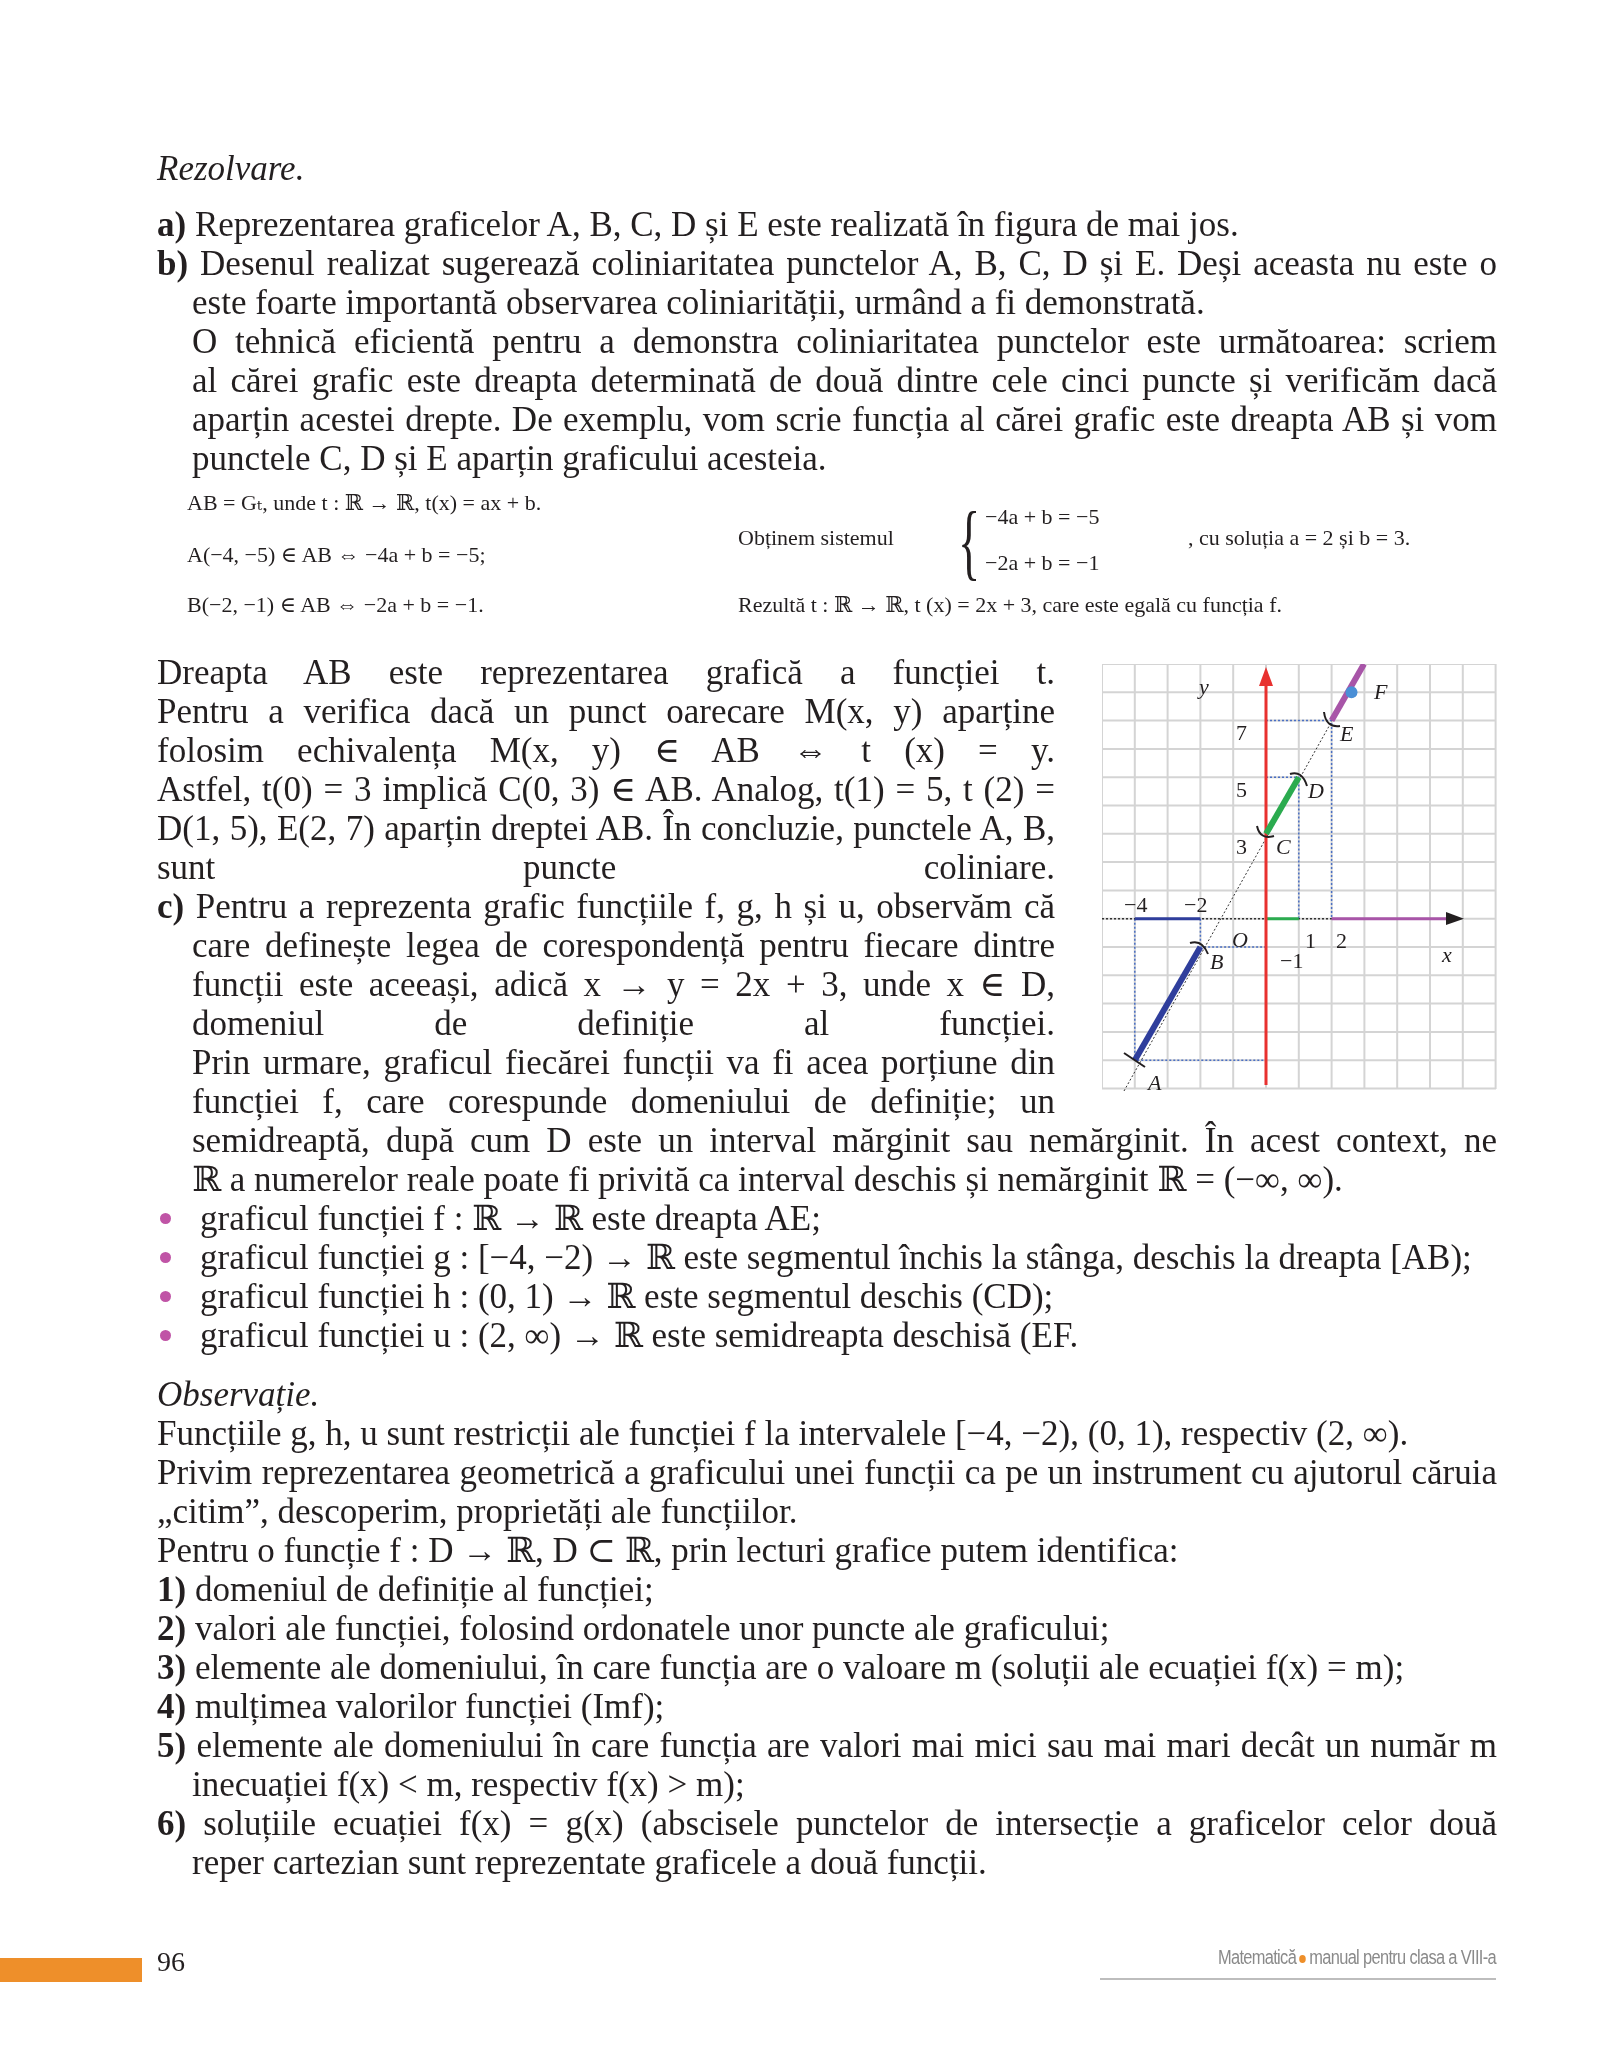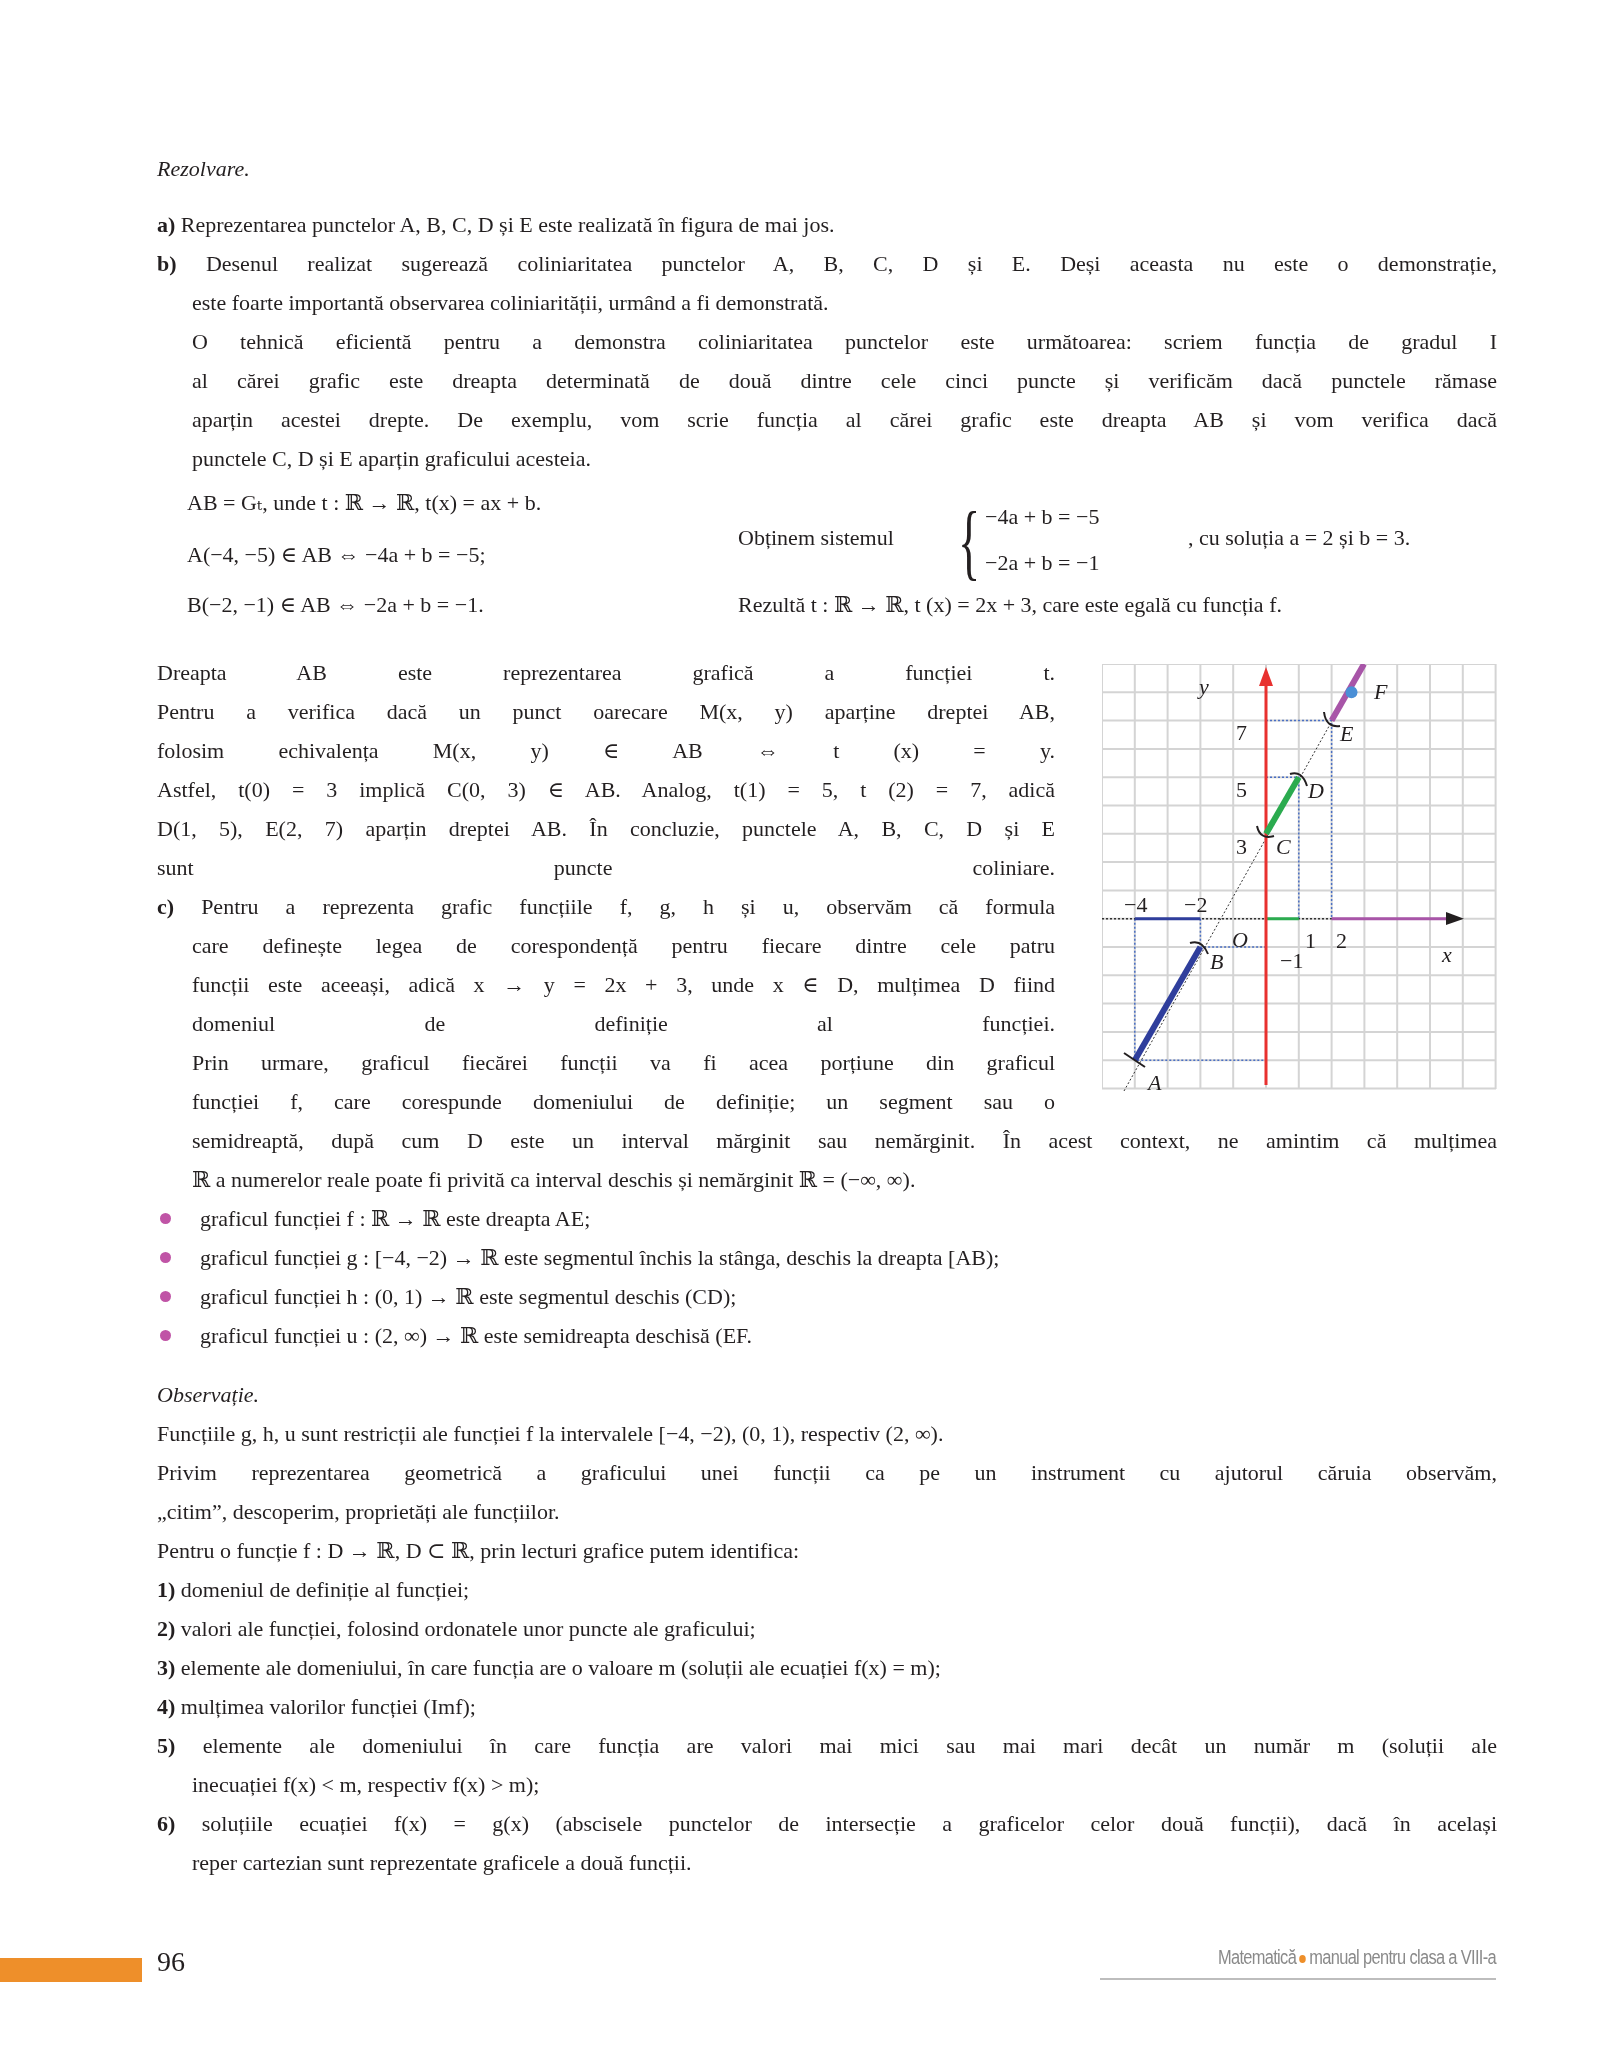--- a/index.html
+++ b/index.html
@@ -1,18 +1,18 @@
 <!DOCTYPE html>
 <html><head>
 <meta charset="utf-8">
 <style>
   html, body { margin:0; padding:0; background:#ffffff; }
   body { width:1615px; height:2048px; position:relative; overflow:hidden;
          font-family:"Liberation Serif","DejaVu Serif",serif; color:#231f20; }
-  .ln { position:absolute; font-size:22px; line-height:39px; white-space:nowrap; }
+  .ln { position:absolute; font-size:35px; line-height:39px; white-space:nowrap; }
   .full { left:157px; width:1340px; text-align:justify; text-align-last:justify; white-space:normal; height:39px; overflow:hidden; }
   .ind  { left:192px; width:1305px; text-align:justify; text-align-last:justify; white-space:normal; height:39px; overflow:hidden; }
   .nojust { text-align-last:left; }
   .narrowfull { left:157px; width:898px; text-align:justify; text-align-last:justify; white-space:normal; height:39px; overflow:hidden; }
   .narrowind  { left:192px; width:863px; text-align:justify; text-align-last:justify; white-space:normal; height:39px; overflow:hidden; }
   .it { font-style:italic; }
   .lbl { font-weight:bold; }
   .bullet { position:absolute; width:11px; height:11px; border-radius:50%; background:#c054a6; }
   .math { position:absolute; font-size:22px; white-space:nowrap; }
   .brace { position:absolute; font-size:84px; line-height:84px; font-weight:100; color:#231f20; transform:scaleX(0.55); transform-origin:left; }
@@ -24,21 +24,21 @@
   .footer-rule { position:absolute; left:1100px; top:1978px; width:396px; height:2px; background:#bdbdbd; }
   svg text { font-family:"Liberation Serif","DejaVu Serif",serif; }
 </style>
 </head>
 <body>
 
 <div class="ln it" style="left:157px; top:149px;">Rezolvare.</div>
 
 <div class="ln full nojust" style="top:205px;">
   <span class="lbl">a)</span>
-  <span>Reprezentarea punctelor A, B, C, D și E este realizată în figura de mai jos.</span>
+  <span>Reprezentarea graficelor A, B, C, D și E este realizată în figura de mai jos.</span>
 </div>
 
 <div class="ln full" style="top:244px;">
   <span class="lbl">b)</span>
   <span>Desenul realizat sugerează coliniaritatea punctelor A, B, C, D și E. Deși aceasta nu este o demonstrație,</span>
 </div>
 <div class="ln ind nojust" style="top:283px;">este foarte importantă observarea coliniarității, urmând a fi demonstrată.</div>
 <div class="ln ind" style="top:322px;">O tehnică eficientă pentru a demonstra coliniaritatea punctelor este următoarea: scriem funcția de gradul I</div>
 <div class="ln ind" style="top:361px;">al cărei grafic este dreapta determinată de două dintre cele cinci puncte și verificăm dacă punctele rămase</div>
 <div class="ln ind" style="top:400px;">aparțin acestei drepte. De exemplu, vom scrie funcția al cărei grafic este dreapta AB și vom verifica dacă</div>

